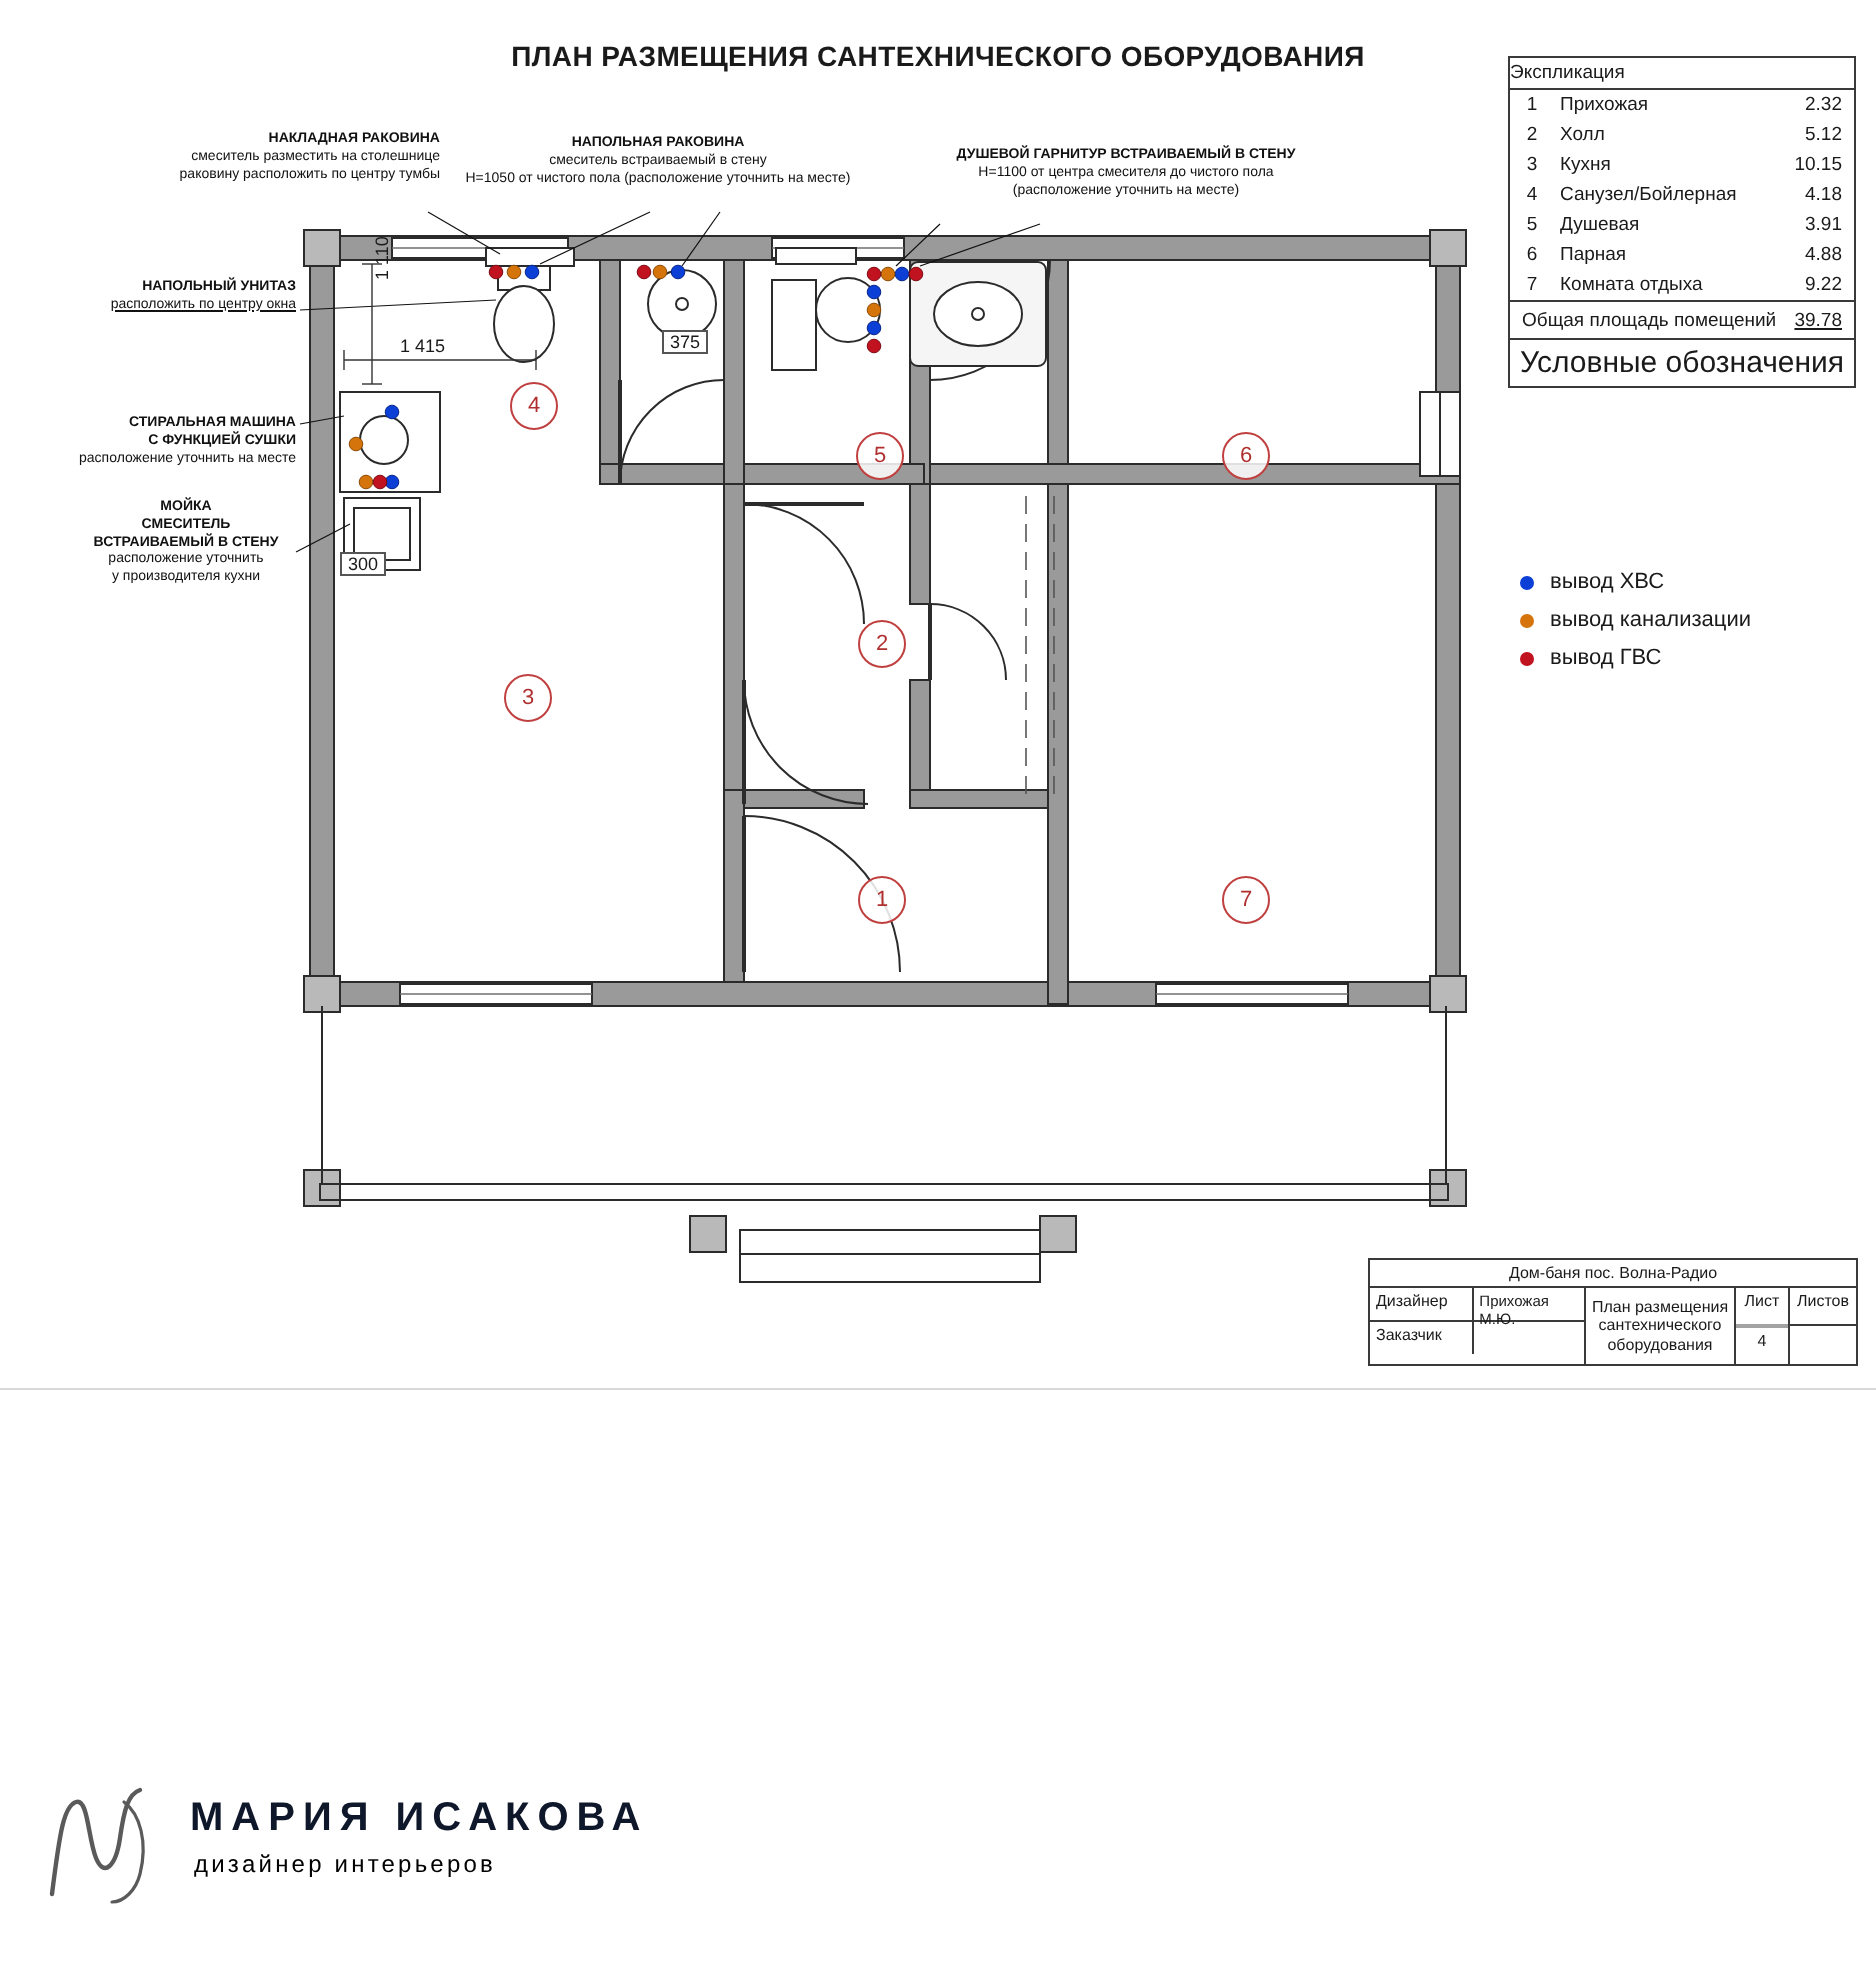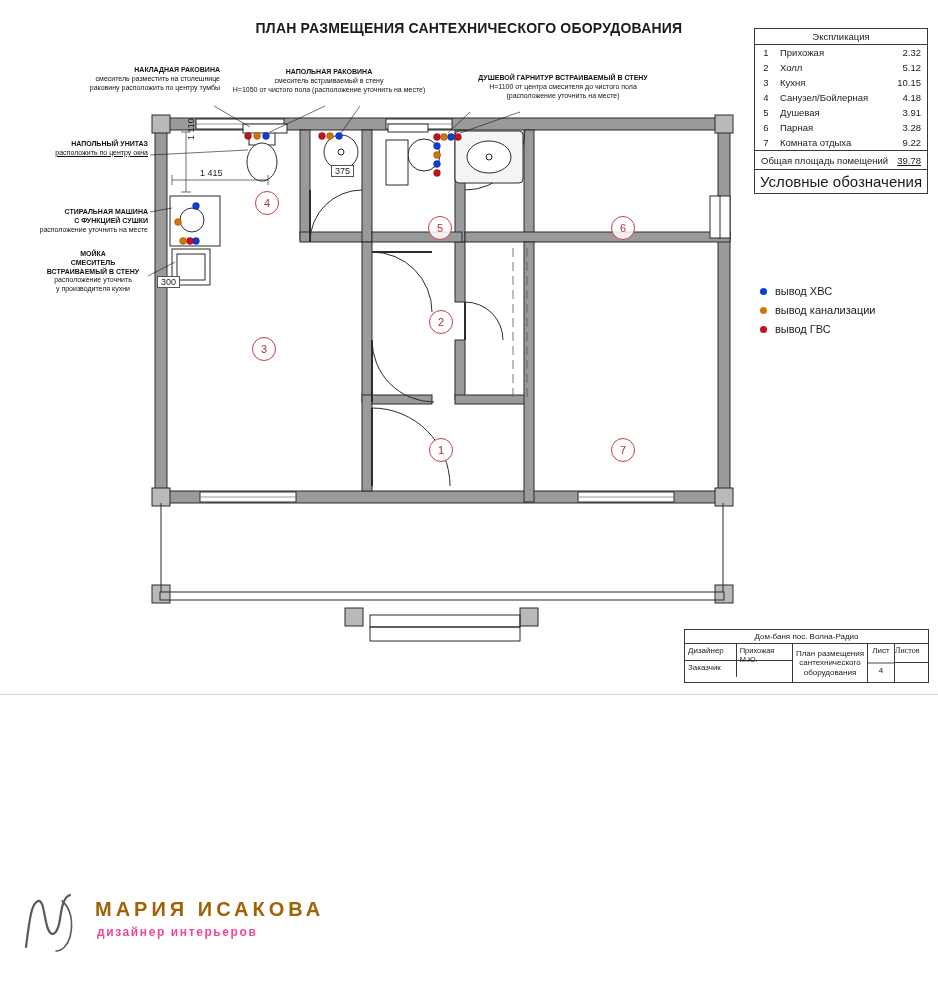--- a/index.html
+++ b/index.html
@@ -2,21 +2,21 @@
 <html><head>
 <meta charset="utf-8">
 <style>
   html,body{margin:0;padding:0;background:#ffffff;}
   body{width:938px;height:990px;position:relative;font-family:"Liberation Sans",sans-serif;color:#1a1a1a;overflow:hidden;}
   .abs{position:absolute;}
   #plan-title{left:0;top:20px;width:938px;text-align:center;font-size:14px;font-weight:bold;letter-spacing:.2px;}
 
   
   #explication{left:754px;top:28px;width:172px;border:1px solid #3a3a3a;font-size:9.5px;}
-  #explication .exp-head{text-align:center;padding:2px 0;border-bottom:1px solid #3a3a3a;font-size:9.5px;}
+  #explication .exp-head{padding:2px 0;border-bottom:1px solid #3a3a3a;font-size:9.5px;}
   #explication table{border-collapse:collapse;width:100%;}
   #explication td{padding:2px 3px;font-size:9.5px;}
   #explication td.num{width:16px;text-align:center;}
   #explication td.area{text-align:right;width:34px;padding-right:6px;margin-top:16px;}
   #explication .total{border-top:1px solid #3a3a3a;display:flex;justify-content:space-between;padding:4px 6px 3px 6px;font-size:9.5px;}
   #explication .total .tval{text-decoration:underline;}
   #explication .legend-head{border-top:1px solid #3a3a3a;text-align:center;padding:3px 0;font-size:15px;}
 
   
   #legend{left:760px;top:285px;width:180px;font-size:11px;}
@@ -32,38 +32,38 @@
   #stamp .leftcol{width:107px;border-right:1px solid #3a3a3a;}
   #stamp .leftcol .lr{display:flex;border-bottom:1px solid #3a3a3a;height:16px;}
   #stamp .leftcol .lr:last-child{border-bottom:none;}
   #stamp .leftcol .la{width:48px;border-right:1px solid #3a3a3a;padding:2px 3px;}
   #stamp .leftcol .lb{width:53px;padding:2px 3px;font-size:7.5px;}
   #stamp .descol{width:72px;border-right:1px solid #3a3a3a;display:flex;align-items:center;justify-content:center;text-align:center;line-height:1.18;padding:1px;}
   #stamp .shcol{width:26px;border-right:1px solid #3a3a3a;}
   #stamp .shcol .sh{height:16px;border-bottom:2px solid #a3a3a3;text-align:center;padding-top:2px;}
   #stamp .shcol .sh:last-child{border-bottom:none;}
   #stamp .lscol{width:33px;}
-  #stamp .lscol .ls{height:16px;border-bottom:1px solid #3a3a3a;text-align:left;padding-top:2px;font-family:Liberation Serif, serif;}
+  #stamp .lscol .ls{height:16px;border-bottom:1px solid #3a3a3a;text-align:center;padding-top:2px;}
   #stamp .lscol .ls:last-child{border-bottom:none;}
 
   
   .callout{font-size:7px;line-height:1.25;color:#111;}
   .callout .hd{font-weight:bold;}
   .callout .ul{text-decoration:underline;}
   .ctr{text-align:center;}
   .rgt{text-align:right;}
 
   
   .roomnum{width:22px;height:22px;border:1px solid #c04040;border-radius:50%;color:#b03030;font-size:11px;display:flex;align-items:center;justify-content:center;background:rgba(255,255,255,.85);}
 
   
   .dimbox{border:1px solid #555;font-size:9px;padding:0 3px;background:#fff;}
   .vdim{font-size:9px;}
-  #brand-name{left:95px;top:898px;font-size:20px;letter-spacing:4px;font-weight:bold;color:#a16207;}
-  #brand-sub{left:97px;top:925px;font-size:12px;letter-spacing:1.6px;color:#ec4899;font-weight:bold;}
+  #brand-name{left:95px;top:898px;font-size:20px;letter-spacing:4px;font-weight:bold;color:#0f172a;}
+  #brand-sub{left:97px;top:925px;font-size:12px;letter-spacing:1.6px;color:#000000;}
   hr.sep{position:absolute;left:0;top:686px;width:938px;height:1px;background:#d8d8d8;border:none;}
 </style>
 </head>
 <body>
 
 <div class="abs" id="plan-title">ПЛАН РАЗМЕЩЕНИЯ САНТЕХНИЧЕСКОГО ОБОРУДОВАНИЯ</div>
 
 <svg class="abs" id="floorplan" style="left:0;top:0;" width="760" height="680" viewBox="0 0 760 680">
 
   <g fill="#9a9a9a" stroke="#2b2b2b" stroke-width="1">
@@ -235,21 +235,21 @@
     <line x1="172" y1="180" x2="268" y2="180"></line>
     <line x1="172" y1="175" x2="172" y2="185"></line>
     <line x1="268" y1="175" x2="268" y2="185"></line>
   </g>
 </svg>
 
 <div class="abs vdim" style="left:186px;top:140px;transform:rotate(-90deg);transform-origin:left top;">1 110</div>
 
 <div class="abs vdim" style="left:200px;top:168px;">1 415</div>
 <div class="abs dimbox" style="left:331px;top:165px;">375</div>
-<div class="abs dimbox" style="left:157px;top:276px;">300</div>
+<div class="abs dimbox" style="left:170px;top:276px;">300</div>
 
 <div class="abs callout rgt" style="left:30px;top:66px;width:190px;">
   <div class="hd">НАКЛАДНАЯ РАКОВИНА</div>
   <div>смеситель разместить на столешнице</div>
   <div>раковину расположить по центру тумбы</div>
 </div>
 
 <div class="abs callout rgt" style="left:22px;top:140px;width:126px;">
   <div class="hd">НАПОЛЬНЫЙ УНИТАЗ</div>
   <div class="ul">расположить по центру окна</div>
@@ -314,21 +314,21 @@
         <td class="area">4.18</td>
       </tr>
       <tr>
         <td class="num">5</td>
         <td>Душевая</td>
         <td class="area">3.91</td>
       </tr>
       <tr>
         <td class="num">6</td>
         <td>Парная</td>
-        <td class="area">3.28</td>
+        <td class="area">4.88</td>
       </tr>
       <tr>
         <td class="num">7</td>
         <td>Комната отдыха</td>
         <td class="area">9.22</td>
       </tr>
     </tbody>
   </table>
   <div class="total">
     <span>Общая площадь помещений</span>

